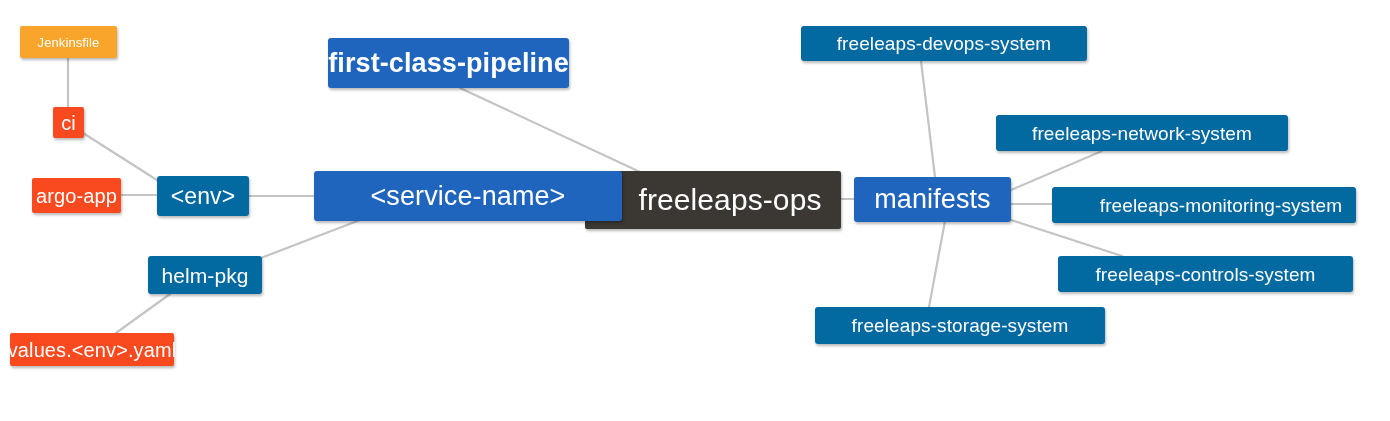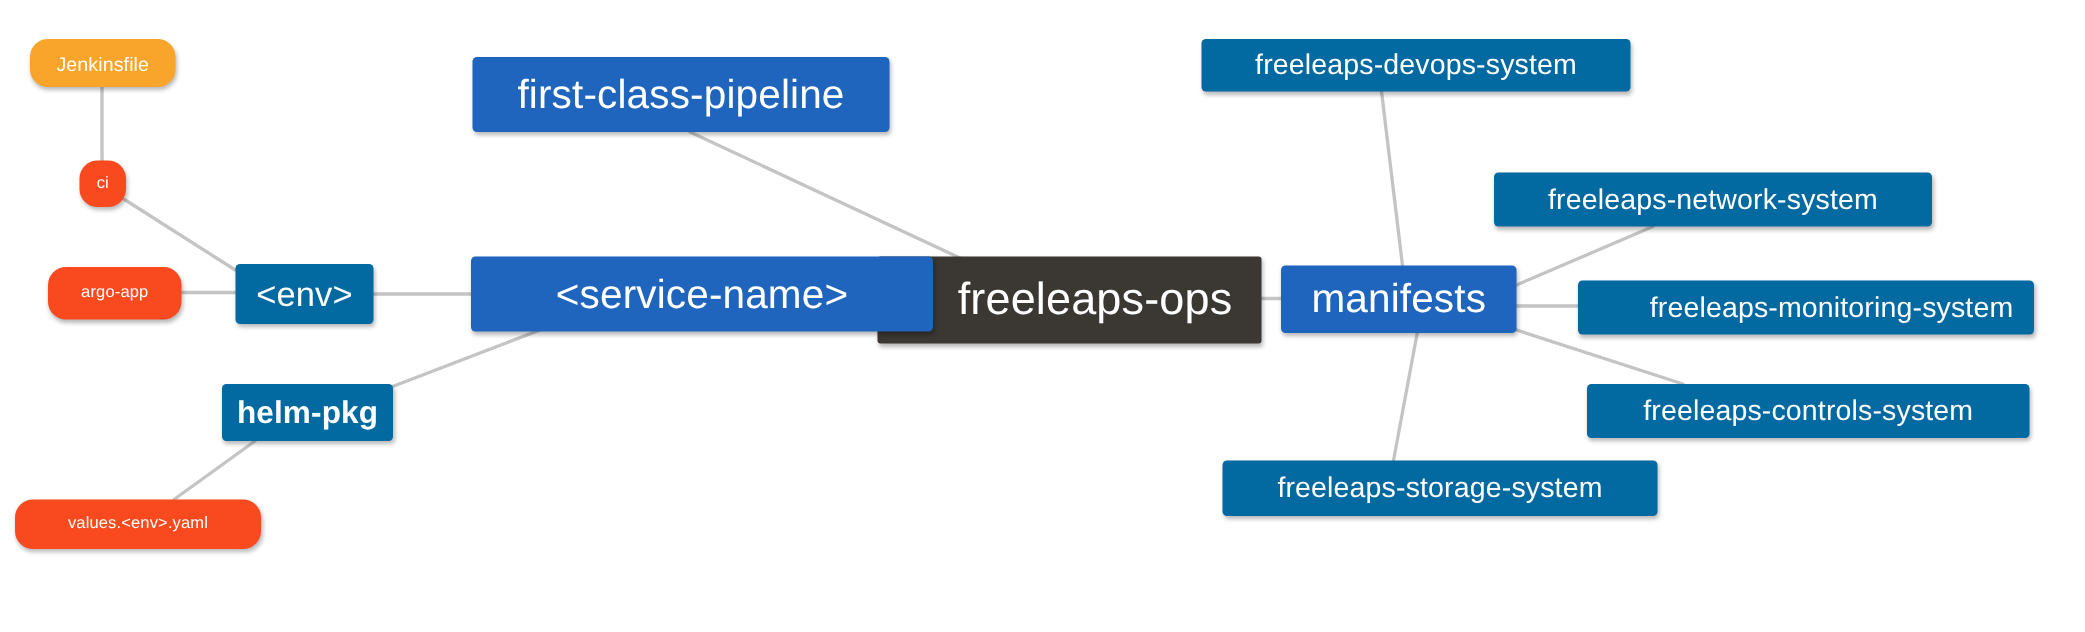--- a/index.html
+++ b/index.html
@@ -35,21 +35,21 @@
     justify-content: center;
     color: #ffffff;
     white-space: nowrap;
     border-radius: 3px;
     box-shadow: 1px 2px 3px rgba(0,0,0,0.28);
     letter-spacing: 0.1px;
     line-height: 1;
     padding: 0 10px;
   }
   .node.rounded {
-    border-radius: 12px;
+    border-radius: 2px;
     align-items: center;
   }
   .node.root {
     background: #3b3733;
     font-size: 30px;
     border-radius: 2px;
   }
   .node.blue {
     background: #2065bd;
   }
@@ -58,23 +58,23 @@
   }
   .node.orange {
     background: #f9a52b;
   }
   .node.red {
     background: #f9491e;
   }
   .fs30 { font-size: 30px; padding-left: 44px; }
   .fs27 { font-size: 27px; }
   .fs23 { font-size: 23px; }
-  .fs21 { font-size: 21px; font-weight: bold; }
+  .fs21 { font-size: 21px; }
   .fs19 { font-size: 19px; }
-  .fs15 { font-size: 11px; }
+  .fs15 { font-size: 20px; }
   .fs13 { font-size: 13px; }
 </style>
 </head>
 <body>
 
 <div id="canvas">
 
   <svg id="edges" viewBox="0 0 1390 421" width="1390" height="421" xmlns="http://www.w3.org/2000/svg">
     <g fill="none" stroke="#c4c4c4" stroke-width="2.2" stroke-linecap="round">
 
@@ -109,21 +109,21 @@
   </svg>
 
   <div class="node root fs30" style="left:585px; top:171px; width:256px; height:58px;">
     <span>freeleaps-ops</span>
   </div>
 
   <div class="node blue fs27" style="left:314px; top:171px; width:308px; height:50px;">
     <span>&lt;service-name&gt;</span>
   </div>
 
-  <div class="node blue fs27" style="left:315px; top:38px; width:278px; height:50px;">
+  <div class="node blue fs27" style="left:328px; top:38px; width:241px; height:50px;font-weight:bold;">
     <span>first-class-pipeline</span>
   </div>
 
   <div class="node green fs23" style="left:157px; top:176px; width:92px; height:40px;">
     <span>&lt;env&gt;</span>
   </div>
 
   <div class="node red rounded fs15" style="left:53px; top:107px; width:31px; height:31px;">
     <span>ci</span>
   </div>

